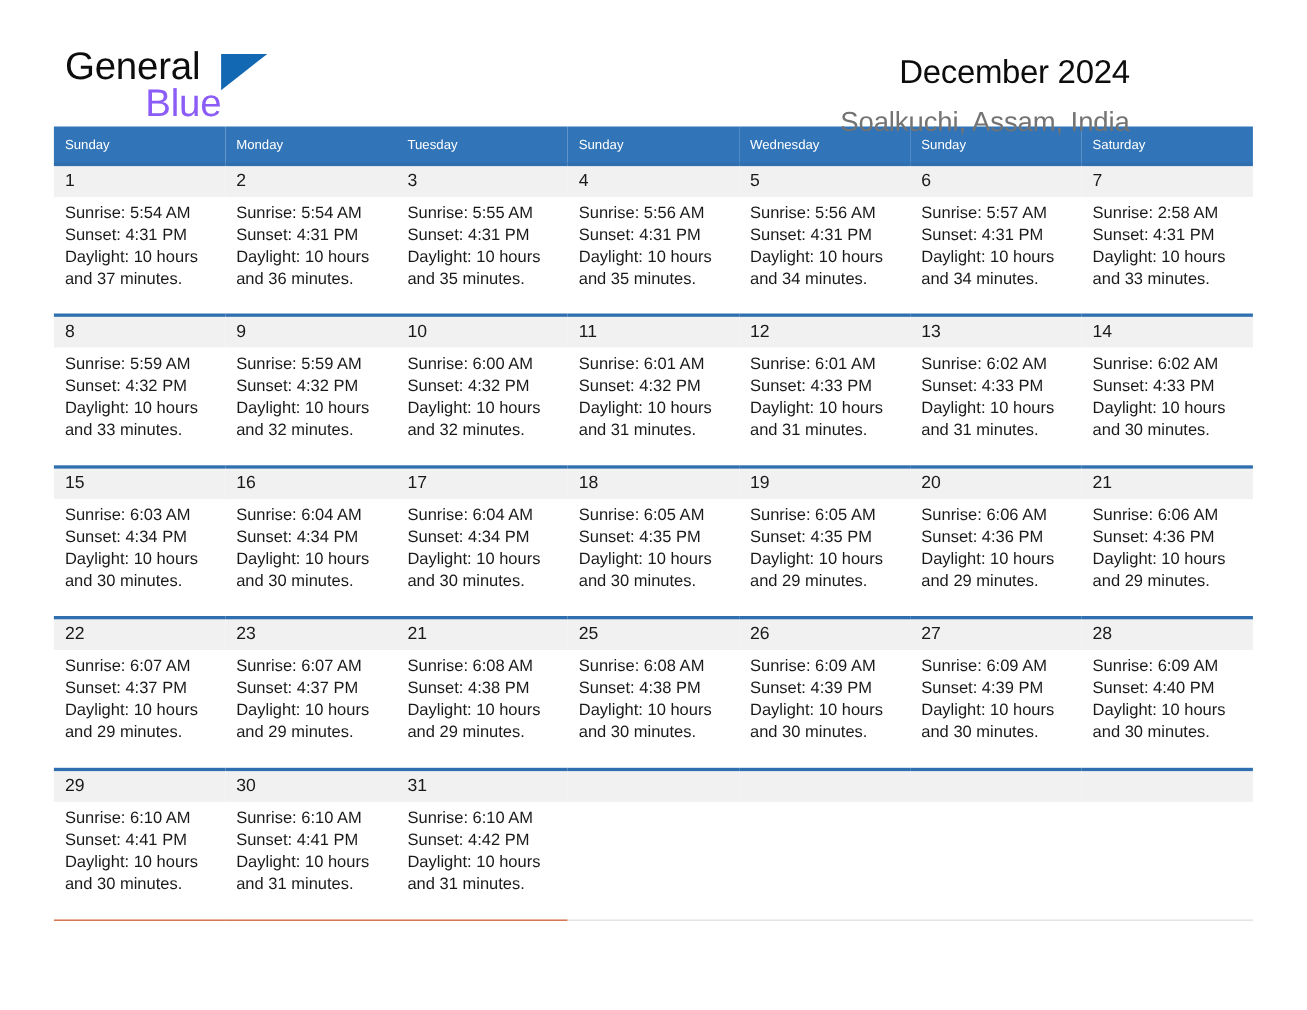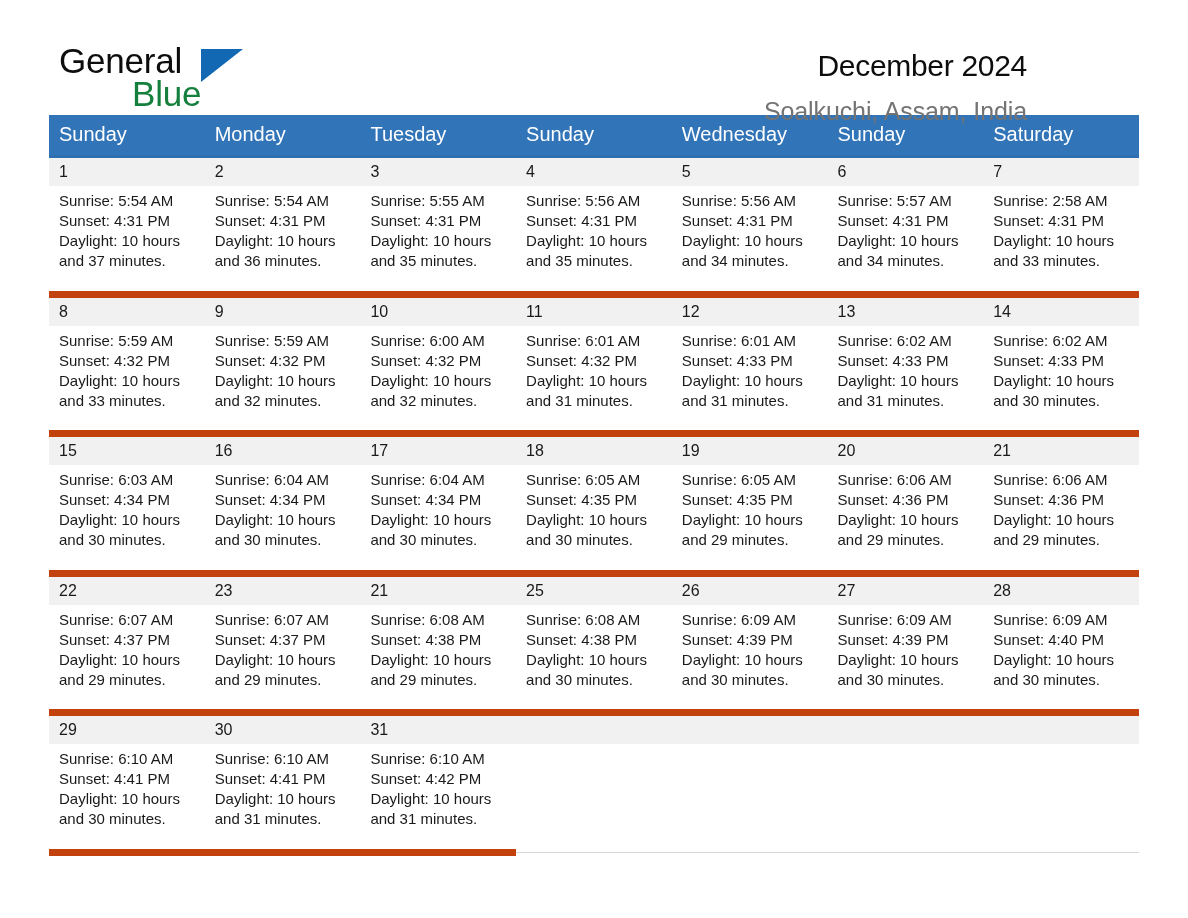--- a/index.html
+++ b/index.html
@@ -41,21 +41,21 @@
     font-size: 35px;
     line-height: 38px;
     color: #0d0d0d;
     letter-spacing: -0.2px;
     font-weight: 400;
   }
   .brand-line2 {
     display: block;
     font-size: 35px;
     line-height: 36px;
-    color: #15803d;
+    color: #8b5cf6;
     letter-spacing: -0.2px;
     font-weight: 400;
     padding-left: 73px;
     margin-top: -4px;
   }
   .brand-triangle {
     position: absolute;
     left: 152px;
     top: 7px;
     width: 0;
@@ -86,21 +86,21 @@
   
   .calendar {
     width: 1090px;
     margin-top: 5px;
     border-collapse: collapse;
     table-layout: fixed;
   }
   .calendar th {
     background: #3174b8;
     color: #ffffff;
-    font-size: 20px;
+    font-size: 12px;
     font-weight: 400;
     text-align: left;
     padding: 8px 0 9px 10px;
     height: 34px;
   }
   .daynum-cell {
     background: #f1f1f1;
     font-size: 16px;
     color: #1a1a1a;
     padding: 5px 0 5px 10px;
@@ -112,21 +112,21 @@
     border-top: 3px solid #2f6fb0;
   }
   .info-cell {
     background: #ffffff;
     font-size: 15px;
     line-height: 20px;
     color: #1a1a1a;
     padding: 5px 8px 14px 10px;
     vertical-align: top;
     height: 108px;
-    border-bottom: 7px solid #c2410c;
+    border-bottom: 1px solid #c2410c;
   }
   .info-cell .ln { display: block; white-space: nowrap; }
   .empty-cell {
     background: #ffffff;
     border-bottom: 1px solid #d7d7d7;
   }
   .empty-daynum {
     background: #f1f1f1;
     border-top: 3px solid #2f6fb0;
     height: 27px;

